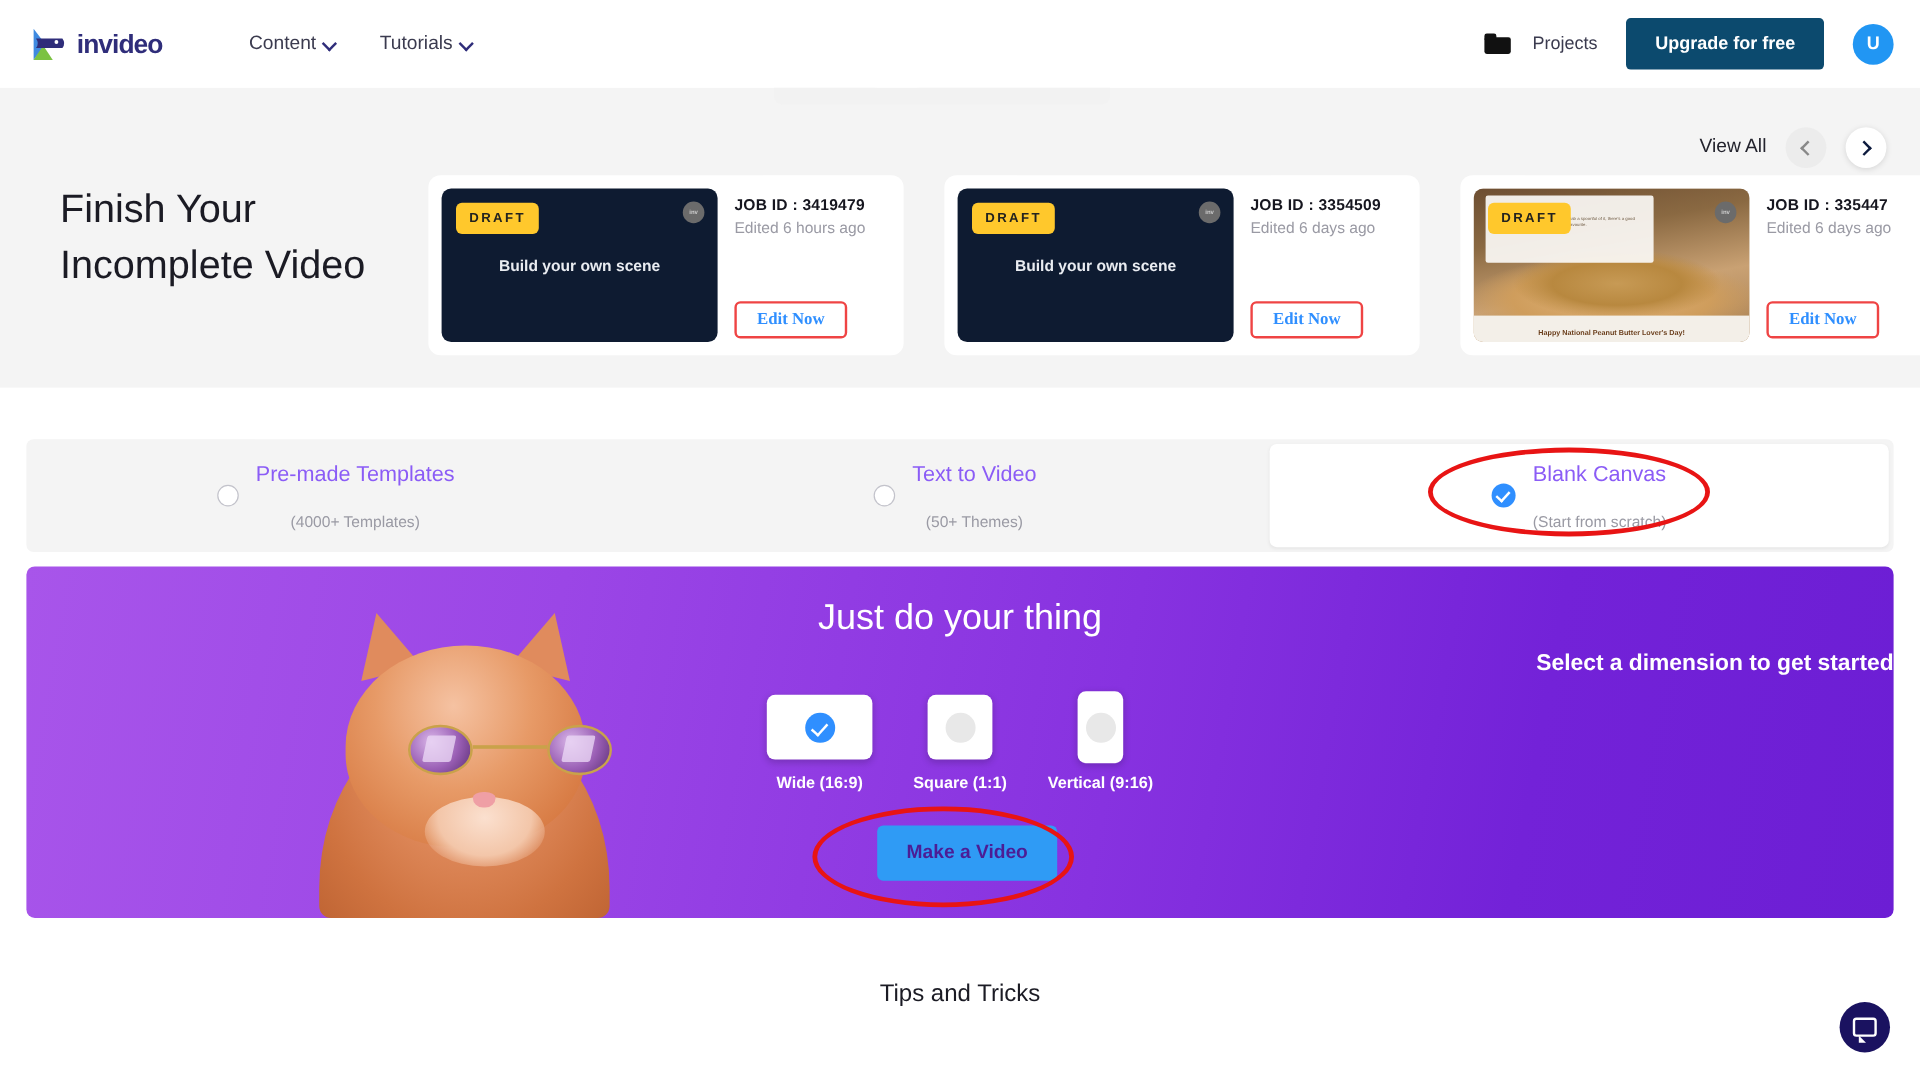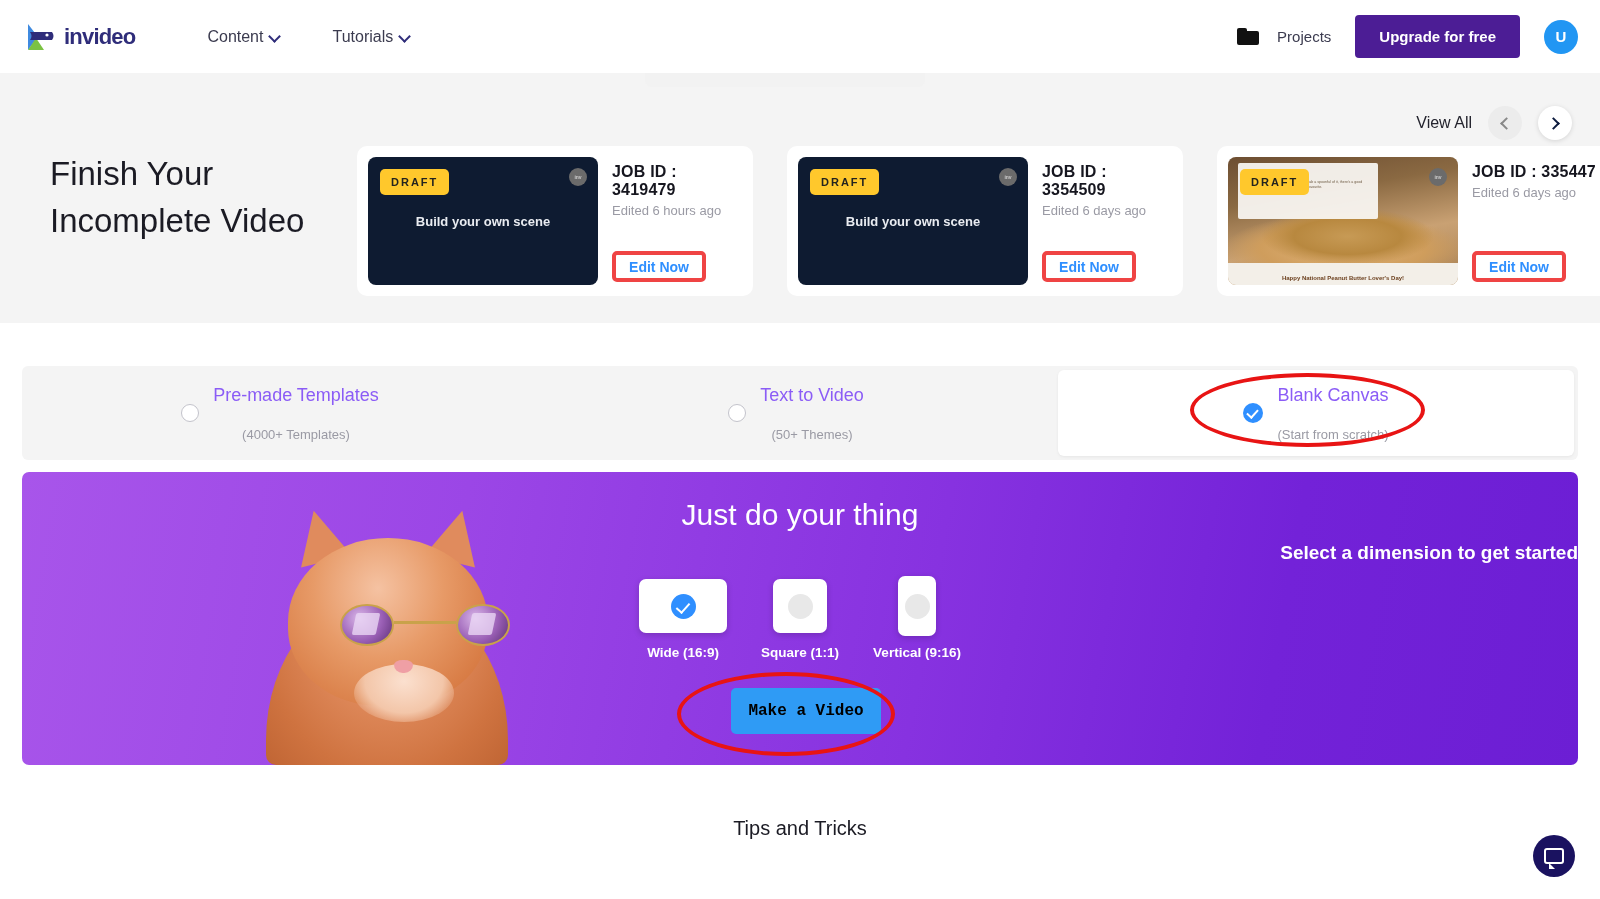--- a/index.html
+++ b/index.html
@@ -13,42 +13,42 @@
 
   
   .header {
     position: absolute; top:0; left:0; width:1600px; height:73px;
     background:#fff; display:flex; align-items:center;
     padding: 0 22px 0 22px; z-index: 20;
   }
   .logo-wrap { display:flex; align-items:center; gap:8px; }
   .logo-mark { width:34px; height:34px; position:relative; }
   .logo-text { font-size:22px; font-weight:700; color:#2f2d7a; letter-spacing:-0.8px; }
-  .nav { display:flex; align-items:center; gap:52px; margin-left:72px; }
+  .nav { display:flex; align-items:center; gap:36px; margin-left:72px; }
   .nav-item {
     display:flex; align-items:center; gap:7px;
     font-size:16px; color:#3b3b4f; cursor:pointer;
   }
   .chev { display:inline-block; width:10px; height:10px; position:relative; }
   .chev::after {
     content:""; position:absolute; left:0; top:0px;
     width:7px; height:7px; border-right:2.2px solid #2f2d7a; border-bottom:2.2px solid #2f2d7a;
     transform: rotate(45deg);
   }
   .header-right { margin-left:auto; display:flex; align-items:center; gap:24px; }
   .projects-link { display:flex; align-items:center; gap:18px; font-size:15px; color:#3b3b4f; cursor:pointer; }
   .folder-icon { width:22px; height:17px; position:relative; display:inline-block; }
   .folder-icon::before {
     content:""; position:absolute; left:0; top:3px; width:22px; height:14px; background:#111; border-radius:2px;
   }
   .folder-icon::after {
     content:""; position:absolute; left:0; top:0px; width:10px; height:5px; background:#111; border-radius:2px 2px 0 0;
   }
   .upgrade-btn {
-    background:#4c1d95; color:#fff; border:none; border-radius:4px;
+    background:#0c4a6e; color:#fff; border:none; border-radius:4px;
     font-size:15px; font-weight:700; padding:13px 24px; cursor:pointer;
     font-family:"Liberation Sans", sans-serif;
   }
   .avatar {
     width:34px; height:34px; border-radius:50%; background:#2196f3; color:#fff;
     display:flex; align-items:center; justify-content:center; font-size:15px; font-weight:700;
     cursor:pointer;
   }
 
   
@@ -100,27 +100,27 @@
   .draft-badge {
     position:absolute; top:12px; left:12px; background:#ffc82c; color:#23231f;
     font-size:11px; font-weight:700; letter-spacing:2px; padding:7px 11px; border-radius:5px;
   }
   .thumb-logo {
     position:absolute; top:11px; right:11px; width:18px; height:18px; border-radius:50%;
     background:#6b6b6b; color:#ccc; font-size:5px; display:flex; align-items:center; justify-content:center;
     font-weight:700;
   }
   .card-info { flex:1; position:relative; padding-top:6px; }
-  .job-id { font-size:16px; font-weight:700; color:#16161f; letter-spacing:0.2px; }
+  .job-id { font-size:13px; font-weight:700; color:#16161f; letter-spacing:0.2px; }
   .job-edited { font-size:13px; color:#9a9aa4; margin-top:4px; }
   .edit-btn {
     position:absolute; bottom:3px; left:0; width:94px; height:31px;
-    border:4px solid #ef4444; border-radius:5px; background:#fff;
+    border:2px solid #ef4444; border-radius:5px; background:#fff;
     color:#2f8fff; font-size:14px; font-weight:600; cursor:pointer;
-    font-family:Liberation Sans, sans-serif;
+    font-family:Liberation Serif, serif;
   }
   
   .toast-thumb { background:#efe7dd; }
   .toast-img {
     position:absolute; inset:0;
     background:
       radial-gradient(ellipse 120px 40px at 52% 62%, #c79a55 0%, #b8883f 45%, rgba(184,136,63,0) 72%),
       radial-gradient(ellipse 150px 45px at 50% 72%, #e0b37a 0%, #cf9d5c 55%, rgba(207,157,92,0) 80%),
       linear-gradient(170deg, #6d4e32 0%, #8a6942 30%, #c9a173 62%, #a87f50 100%);
   }
@@ -243,22 +243,22 @@
   .dim-dot.on::after {
     content:""; position:absolute; left:8px; top:6px; width:6px; height:11px;
     border-right:2.3px solid #fff; border-bottom:2.3px solid #fff; transform:rotate(42deg);
   }
   .dim-label { margin-top:9px; font-size:13.5px; color:#fff; font-weight:600; }
   .dim.square .dim-label, .dim.vertical .dim-label { margin-top:9px; }
   .dim-inner-wrap { height:60px; display:flex; align-items:center; }
 
   .make-video-btn {
     position:absolute; left:709px; top:216px; width:150px; height:46px;
-    background:#2f9bf5; color:#000000; border:none; border-radius:5px;
-    font-size:16px; font-weight:600; cursor:pointer; font-family:Liberation Mono, monospace;
+    background:#2f9bf5; color:#4c1d95; border:none; border-radius:5px;
+    font-size:16px; font-weight:600; cursor:pointer; font-family:Liberation Sans, sans-serif;
   }
 
   
   .tips {
     position:absolute; left:0; right:0; top:817px; text-align:center;
     font-size:20px; color:#1b1b24;
   }
 
   
   .chat-bubble {

